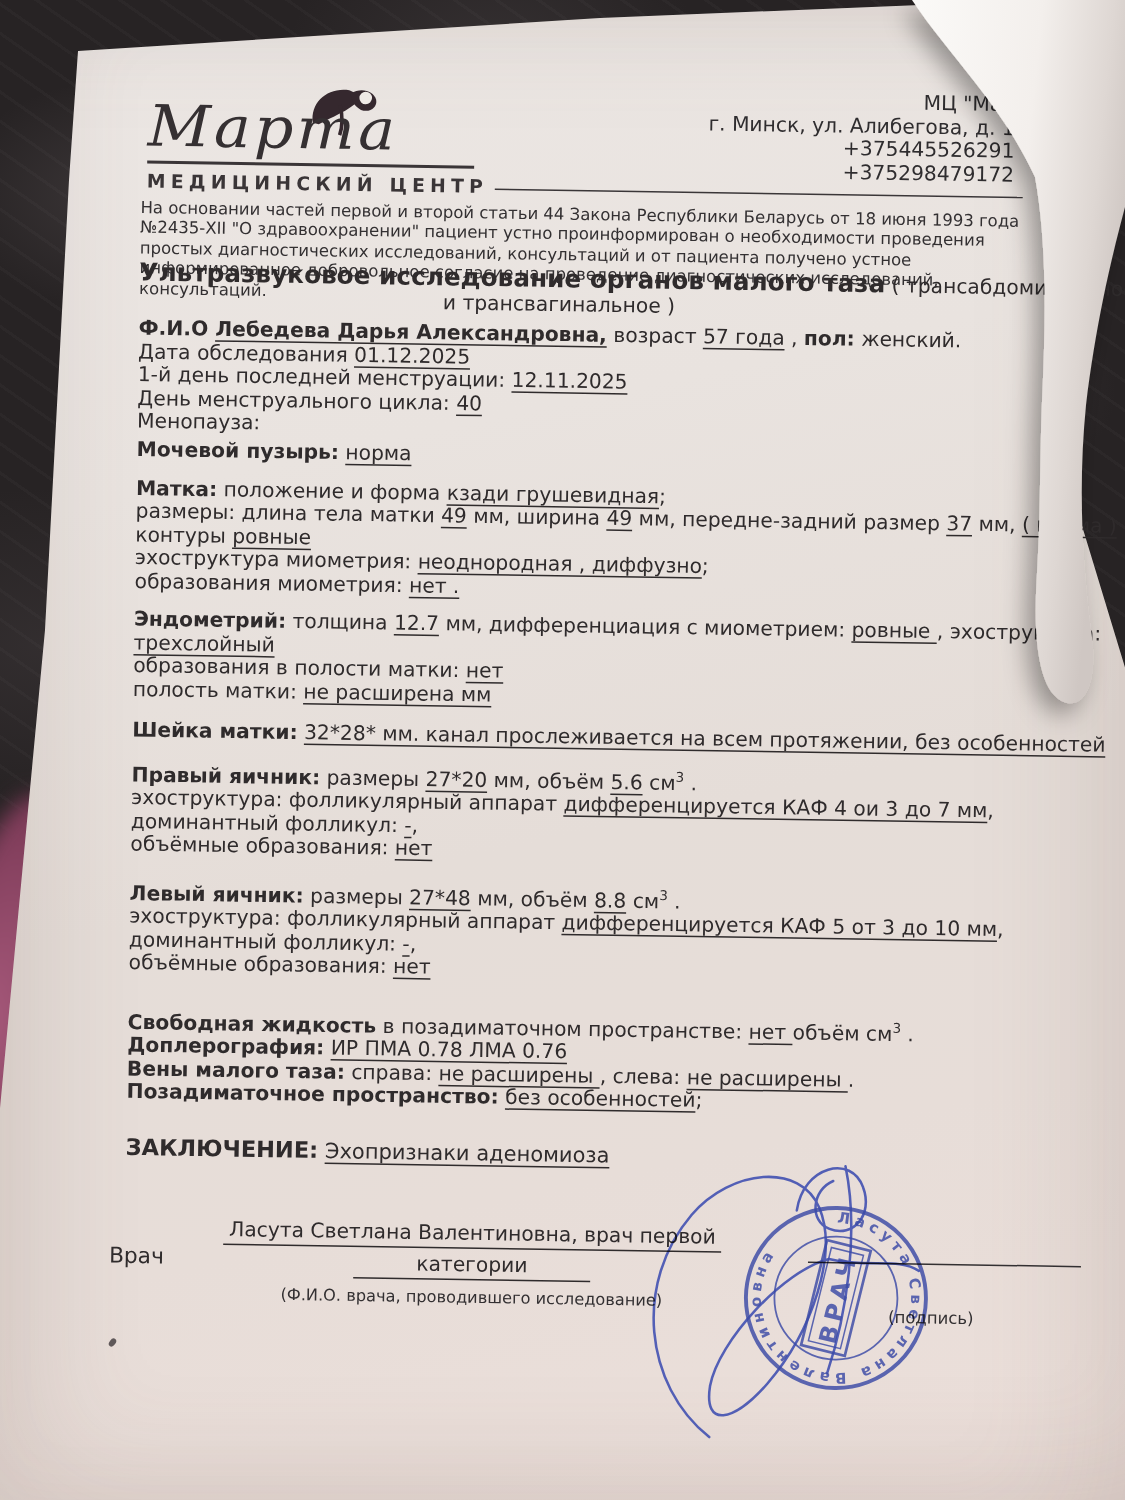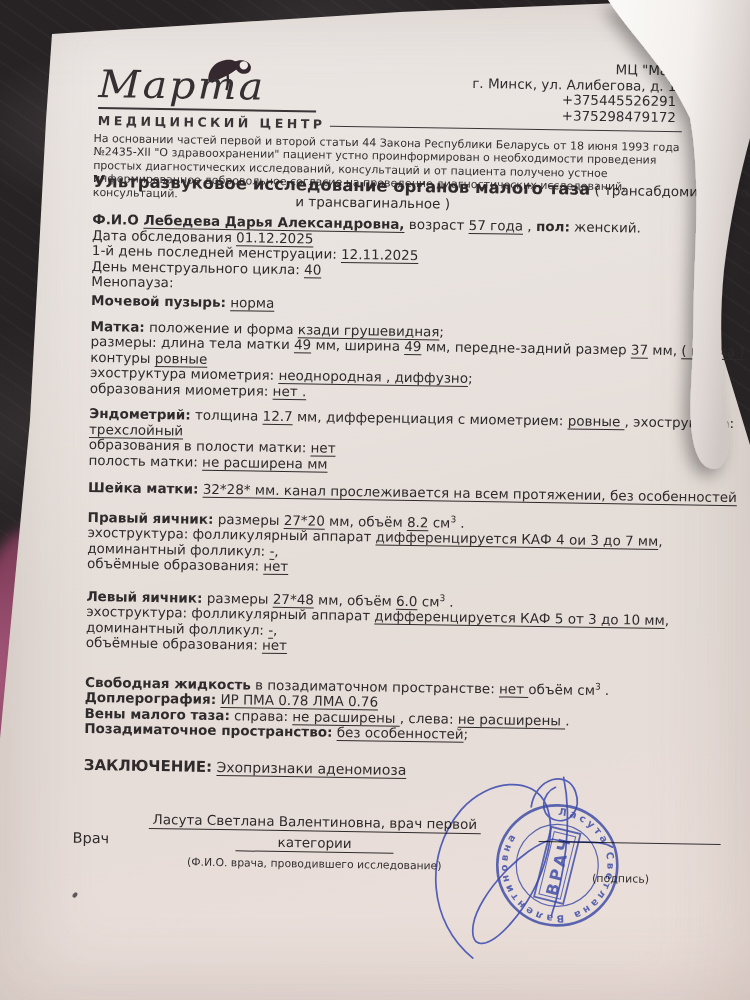--- a/index.html
+++ b/index.html
@@ -133,25 +133,25 @@
       <div class="para" style="margin-top: 10px;"><span class="b">Матка:</span><span> положение и форма </span><span class="u">кзади грушевидная</span><span>;</span></div>
       <div class="para"><span>размеры: длина тела матки </span><span class="u">49</span><span> мм, ширина </span><span class="u">49</span><span> мм, передне-задний размер </span><span class="u">37</span><span> мм, </span><span class="u">( норма )</span></div>
       <div class="para"><span>контуры </span><span class="u">ровные</span></div>
       <div class="para"><span>эхоструктура миометрия: </span><span class="u">неоднородная , диффузно</span><span>;</span></div>
       <div class="para"><span>образования миометрия: </span><span class="u">нет .</span></div>
       <div class="para" style="margin-top: 10px;"><span class="b">Эндометрий:</span><span> толщина </span><span class="u">12.7</span><span> мм, дифференциация с миометрием: </span><span class="u">ровные </span><span>, эхоструктура:</span></div>
       <div class="para"><span class="u">трехслойный</span></div>
       <div class="para"><span>образования в полости матки: </span><span class="u">нет</span></div>
       <div class="para"><span>полость матки: </span><span class="u">не расширена мм</span></div>
       <div class="para" style="margin-top: 12px;"><span class="b">Шейка матки:</span><span> </span><span class="u">32*28* мм. канал прослеживается на всем протяжении, без особенностей</span></div>
-      <div class="para" style="margin-top: 14px;"><span class="b">Правый яичник:</span><span> размеры </span><span class="u">27*20</span><span> мм, объём </span><span class="u">8.2</span><span> см</span><sup>3</sup><span> .</span></div>
+      <div class="para" style="margin-top: 14px;"><span class="b">Правый яичник:</span><span> размеры </span><span class="u">27*20</span><span> мм, объём </span><span class="u">5.6</span><span> см</span><sup>3</sup><span> .</span></div>
       <div class="para"><span>эхоструктура: фолликулярный аппарат </span><span class="u">дифференцируется КАФ 4 ои 3 до 7 мм</span><span>,</span></div>
       <div class="para"><span>доминантный фолликул: </span><span class="u">-</span><span>,</span></div>
       <div class="para"><span>объёмные образования: </span><span class="u">нет</span></div>
-      <div class="para" style="margin-top: 17px;"><span class="b">Левый яичник:</span><span> размеры </span><span class="u">27*48</span><span> мм, объём </span><span class="u">6.0</span><span> см</span><sup>3</sup><span> .</span></div>
+      <div class="para" style="margin-top: 17px;"><span class="b">Левый яичник:</span><span> размеры </span><span class="u">27*48</span><span> мм, объём </span><span class="u">8.8</span><span> см</span><sup>3</sup><span> .</span></div>
       <div class="para"><span>эхоструктура: фолликулярный аппарат </span><span class="u">дифференцируется КАФ 5 от 3 до 10 мм</span><span>,</span></div>
       <div class="para"><span>доминантный фолликул: </span><span class="u">-</span><span>,</span></div>
       <div class="para"><span>объёмные образования: </span><span class="u">нет</span></div>
       <div class="para" style="margin-top: 24px;"><span class="b">Свободная жидкость</span><span> в позадиматочном пространстве: </span><span class="u">нет </span><span>объём см</span><sup>3</sup><span> .</span></div>
       <div class="para"><span class="b">Доплерография:</span><span> </span><span class="u">ИР ПМА 0.78 ЛМА 0.76</span></div>
       <div class="para"><span class="b">Вены малого таза:</span><span> справа: </span><span class="u">не расширены </span><span>, слева: </span><span class="u">не расширены </span><span>.</span></div>
       <div class="para"><span class="b">Позадиматочное пространство:</span><span> </span><span class="u">без особенностей</span><span>;</span></div>
       <div class="para conclusion" style="margin-top: 21px;"><span class="b">ЗАКЛЮЧЕНИЕ:</span><span> </span><span class="u">Эхопризнаки аденомиоза</span></div>
     </div>
 

